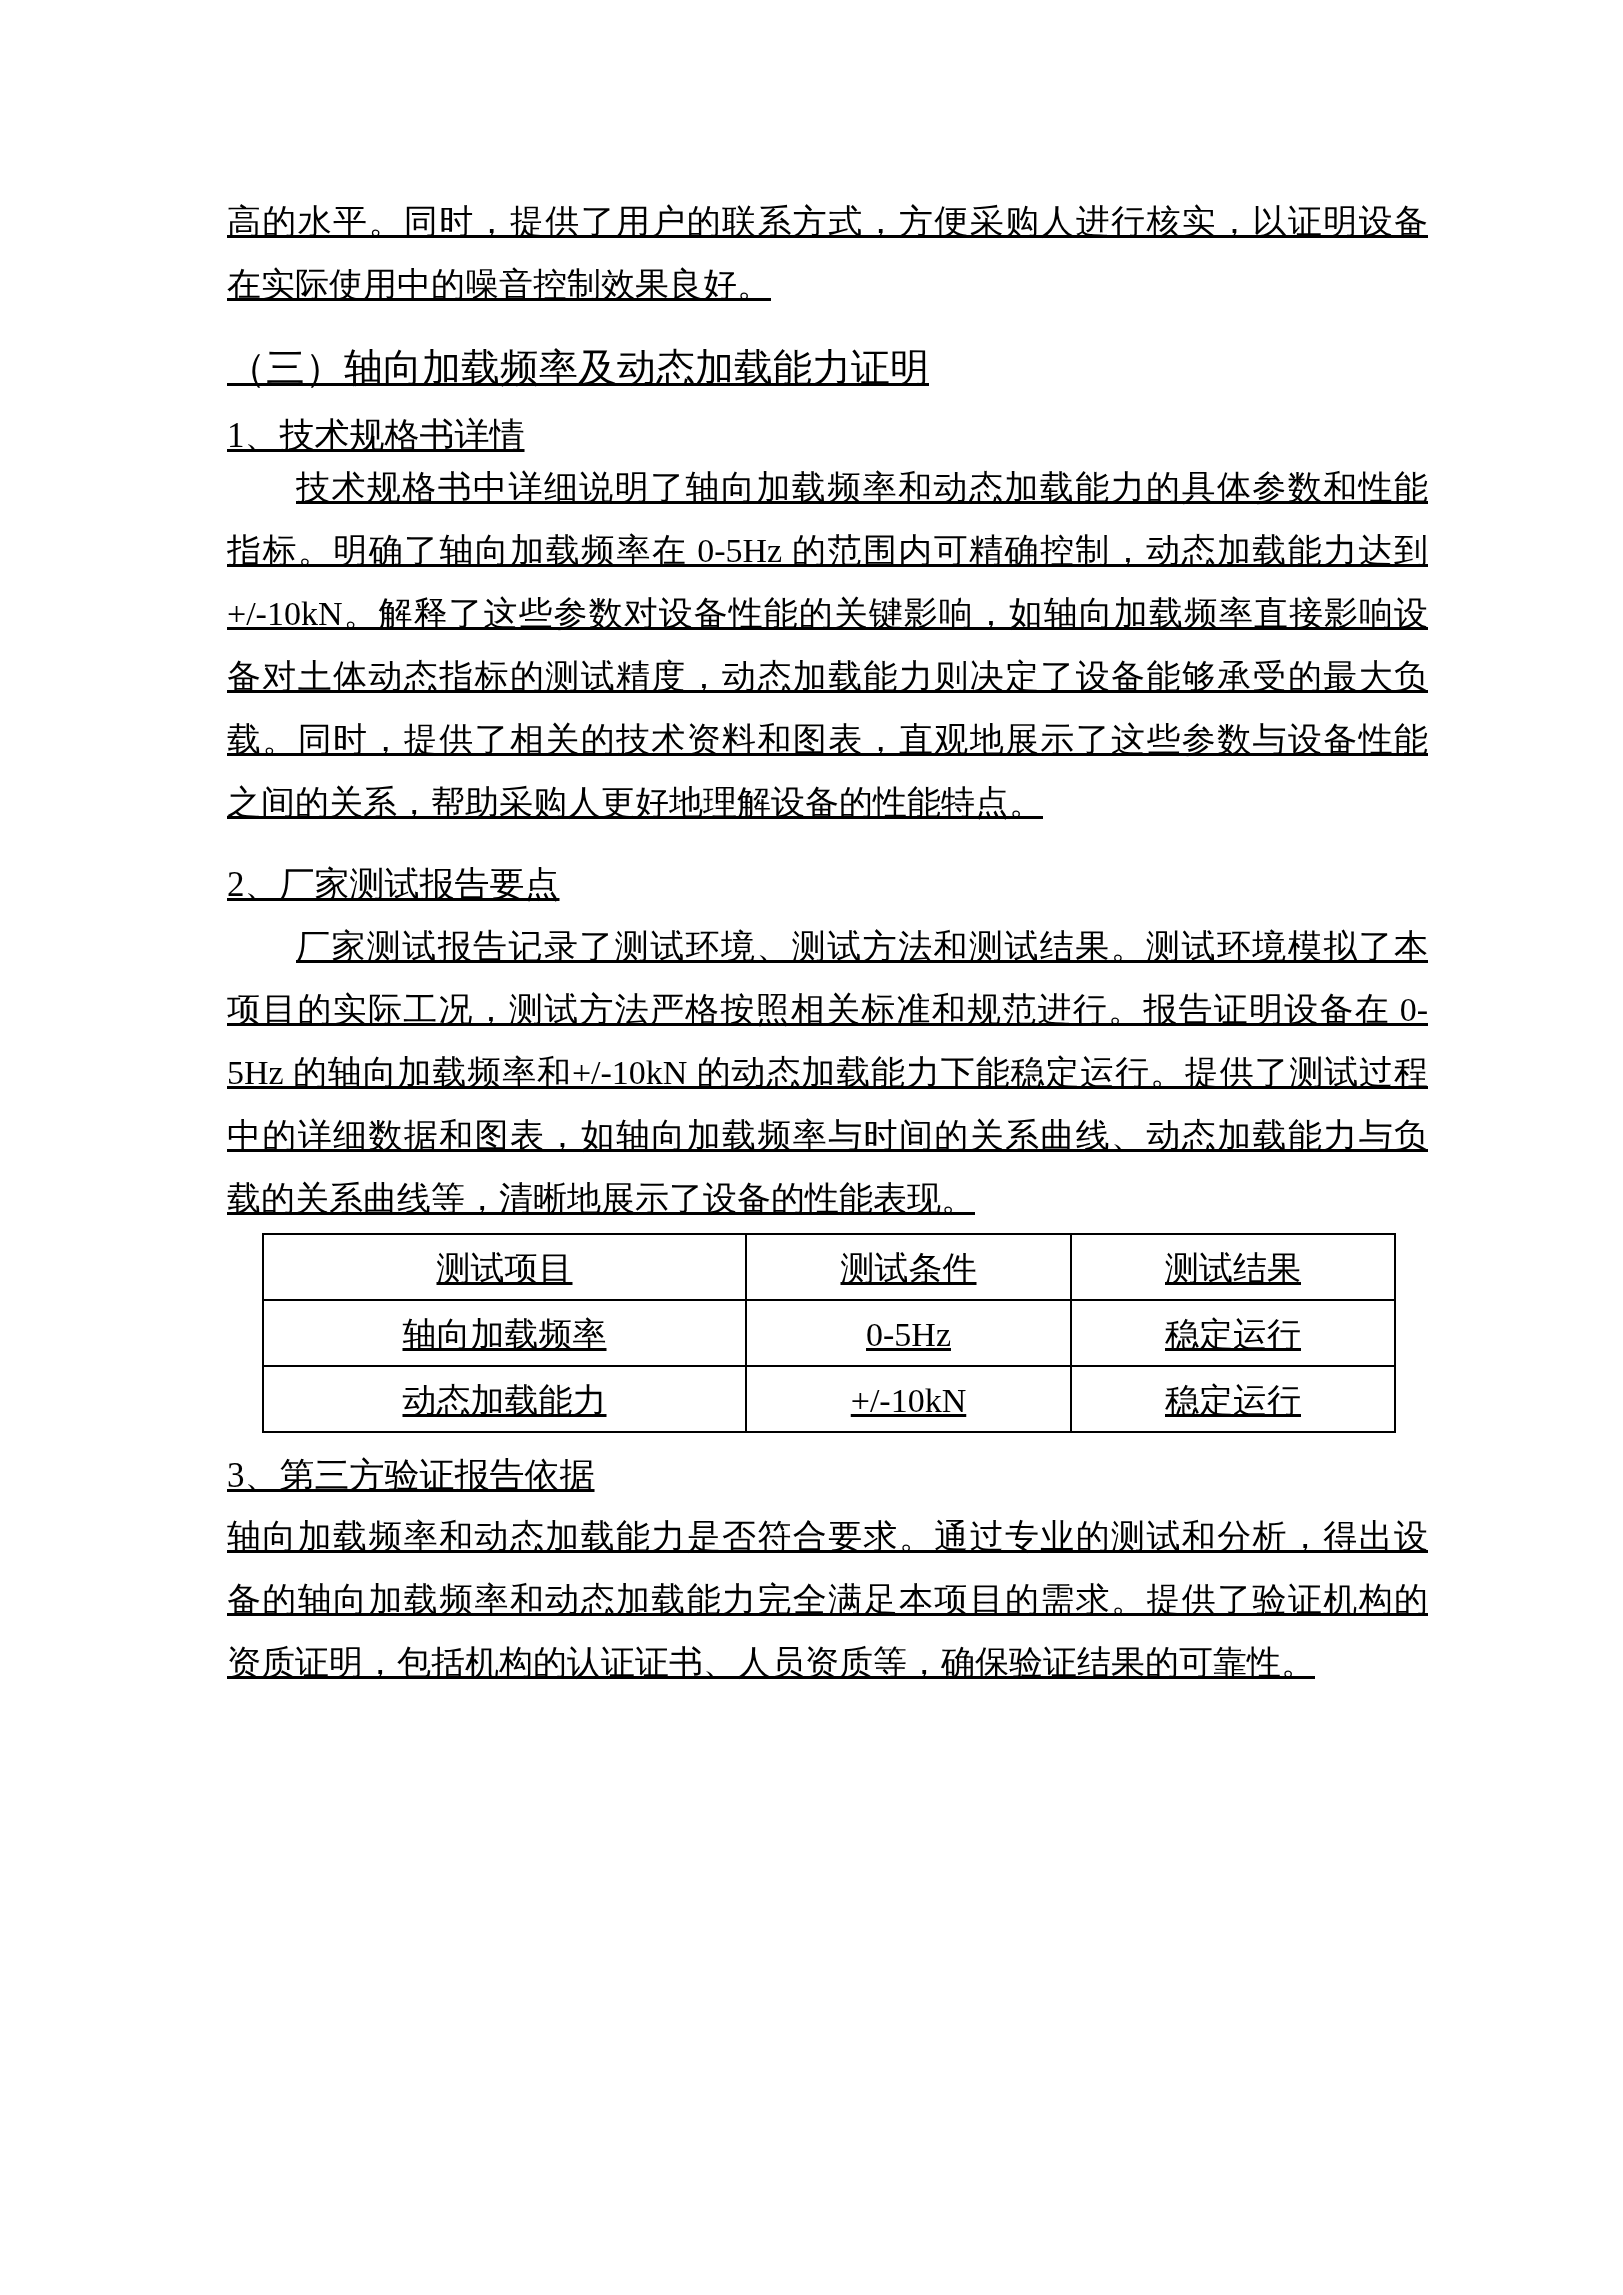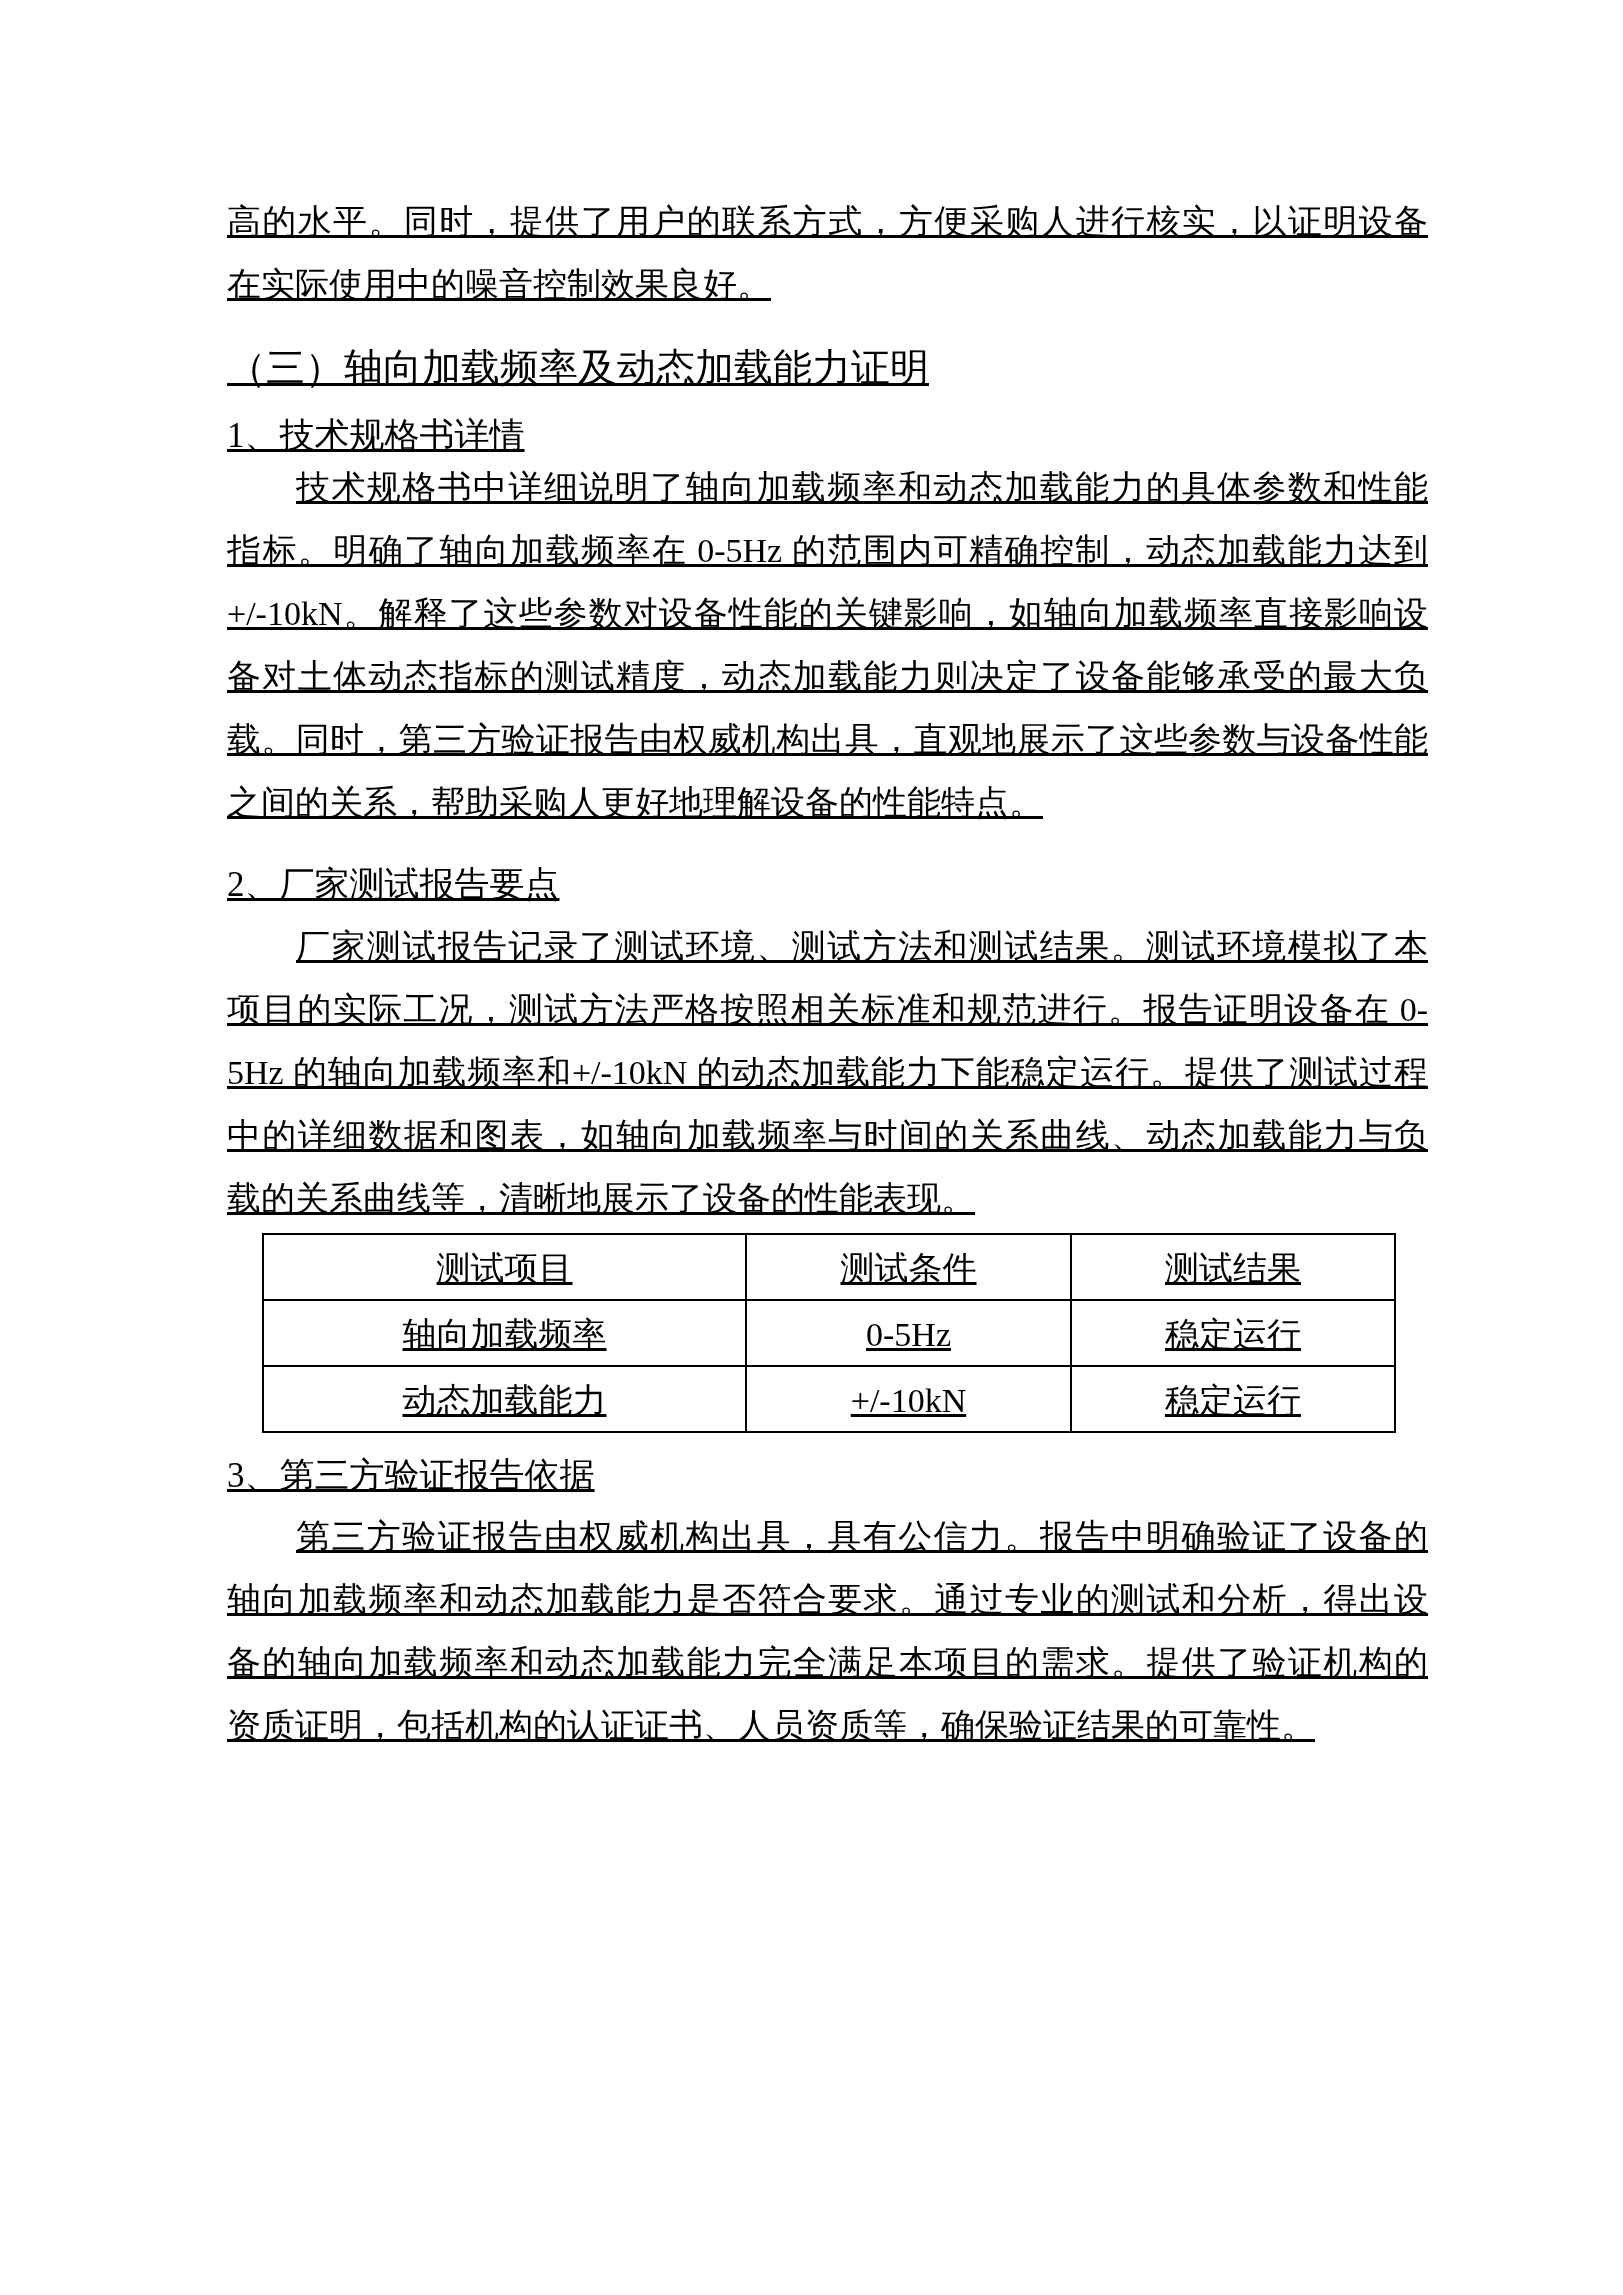--- a/index.html
+++ b/index.html
@@ -95,21 +95,21 @@
     </div>
 
     <div class="doc-heading">（三）轴向加载频率及动态加载能力证明</div>
 
     <div class="sub-title">1、技术规格书详情</div>
     <div class="para para1">
       <div class="line indent">技术规格书中详细说明了轴向加载频率和动态加载能力的具体参数和性能</div>
       <div class="line">指标。明确了轴向加载频率在 0-5Hz 的范围内可精确控制，动态加载能力达到</div>
       <div class="line">+/-10kN。解释了这些参数对设备性能的关键影响，如轴向加载频率直接影响设</div>
       <div class="line">备对土体动态指标的测试精度，动态加载能力则决定了设备能够承受的最大负</div>
-      <div class="line">载。同时，第三方验证报告由权威机构出具，直观地展示了这些参数与设备性能</div>
+      <div class="line">载。同时，提供了相关的技术资料和图表，直观地展示了这些参数与设备性能</div>
       <div class="line last">之间的关系，帮助采购人更好地理解设备的性能特点。</div>
     </div>
 
     <div class="sub-title title2">2、厂家测试报告要点</div>
     <div class="para para2">
       <div class="line indent">厂家测试报告记录了测试环境、测试方法和测试结果。测试环境模拟了本</div>
       <div class="line">项目的实际工况，测试方法严格按照相关标准和规范进行。报告证明设备在 0-</div>
       <div class="line">5Hz 的轴向加载频率和+/-10kN 的动态加载能力下能稳定运行。提供了测试过程</div>
       <div class="line">中的详细数据和图表，如轴向加载频率与时间的关系曲线、动态加载能力与负</div>
       <div class="line last">载的关系曲线等，清晰地展示了设备的性能表现。</div>
@@ -135,21 +135,20 @@
         <tr>
           <td>动态加载能力</td>
           <td>+/-10kN</td>
           <td>稳定运行</td>
         </tr>
       </tbody>
     </table>
 
     <div class="sub-title title3">3、第三方验证报告依据</div>
     <div class="para para3">
-      <div class="line indent">第三方验证报告由权威机构出具，具有公信力。报告中明确验证了设备的</div>
       <div class="line">轴向加载频率和动态加载能力是否符合要求。通过专业的测试和分析，得出设</div>
       <div class="line">备的轴向加载频率和动态加载能力完全满足本项目的需求。提供了验证机构的</div>
       <div class="line last">资质证明，包括机构的认证证书、人员资质等，确保验证结果的可靠性。</div>
     </div>
 
 
   </div>
 </div>
 
 

